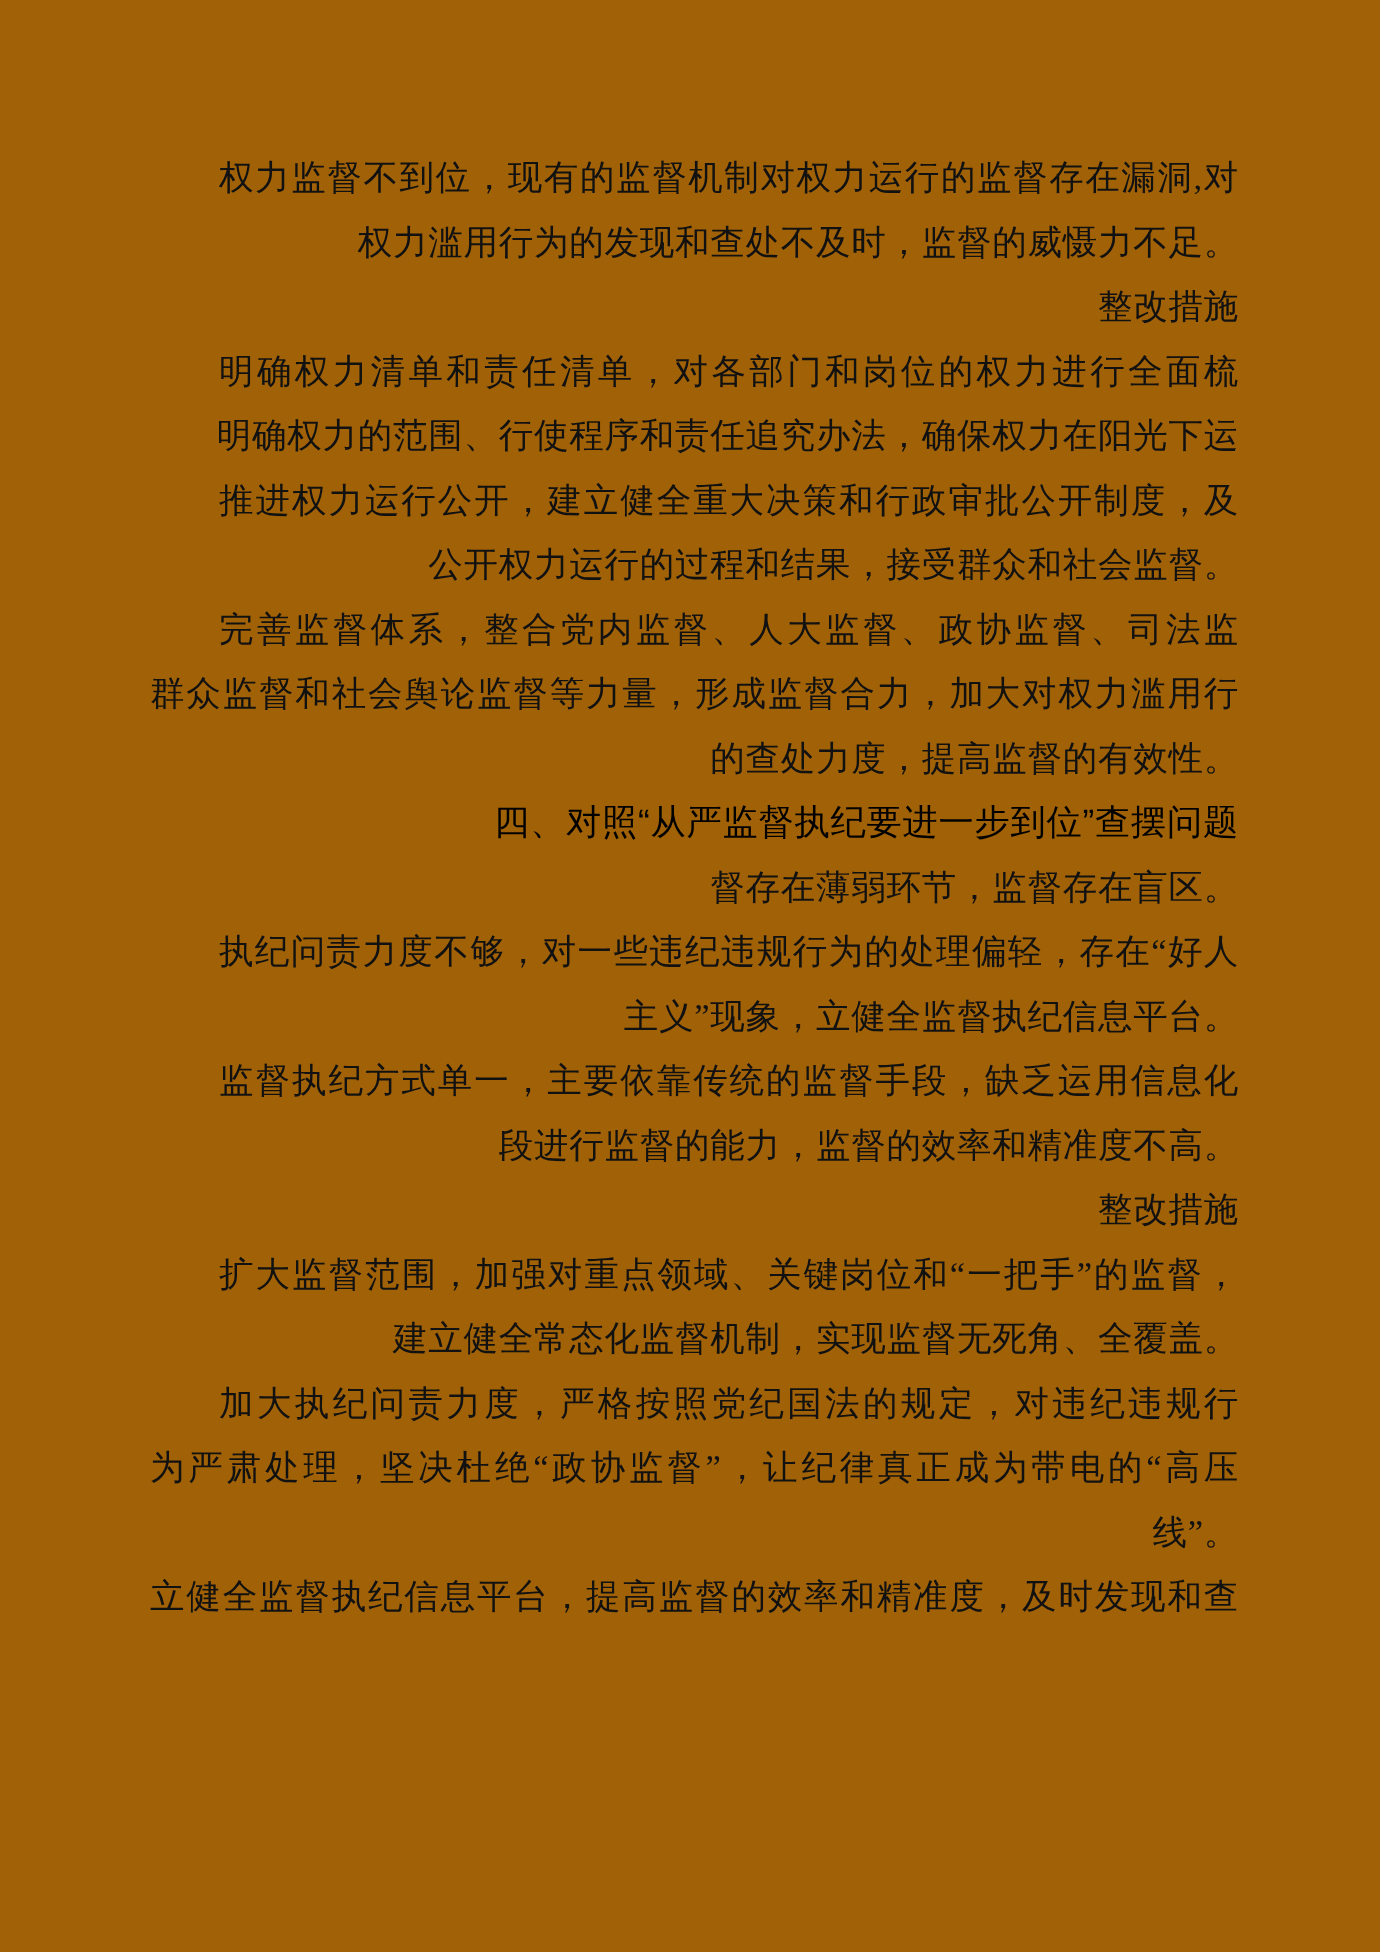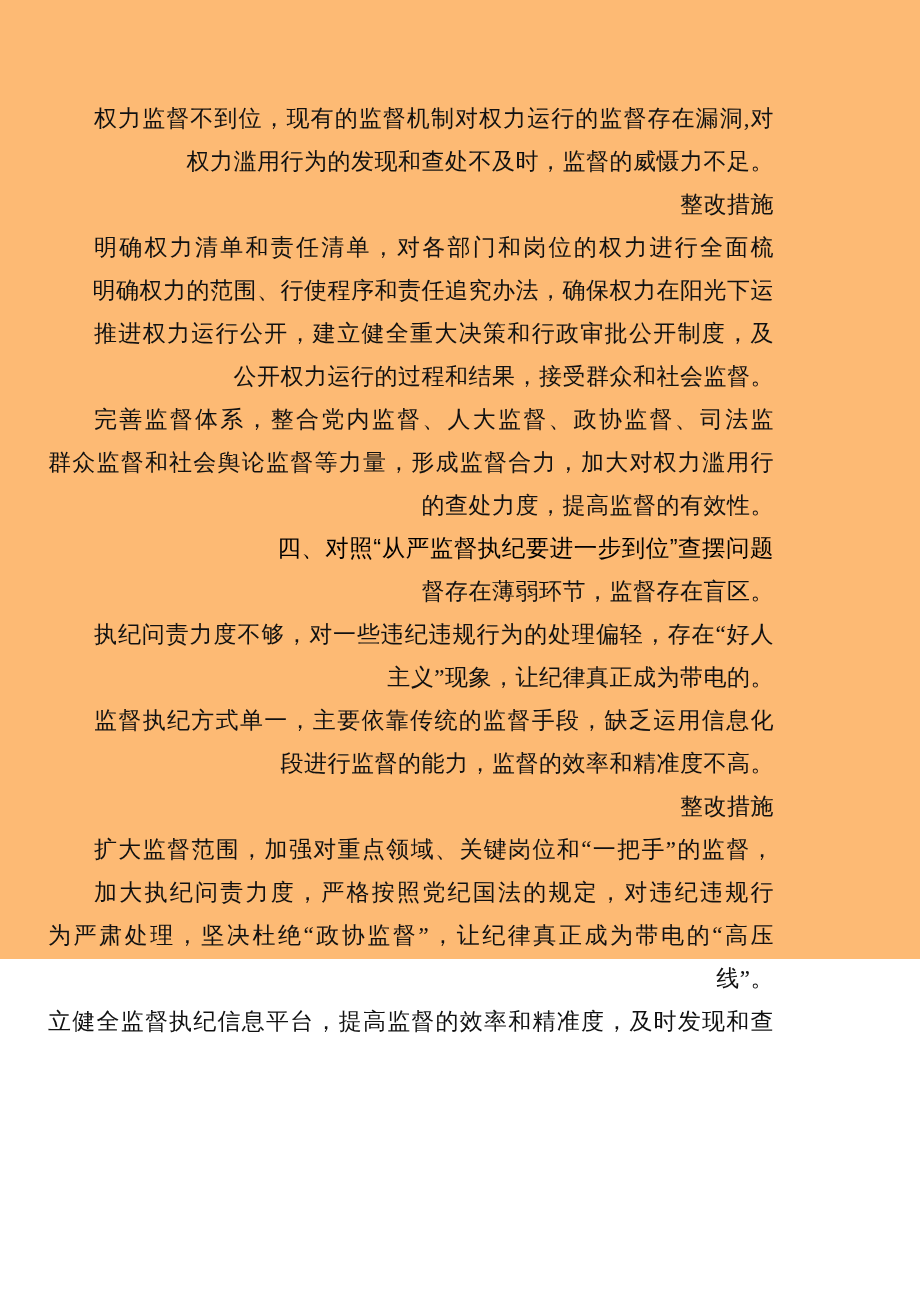--- a/index.html
+++ b/index.html
@@ -1,22 +1,22 @@
 <!DOCTYPE html>
 <html><head>
 <meta charset="utf-8">
 <style>
   html, body { margin: 0; padding: 0; background: #ffffff; }
   body { width: 920px; height: 1301px; overflow: hidden; }
   .page {
     box-sizing: border-box;
     width: 920px;
-    height: 959px;
-    padding: 97px 80px 0 48px;
-    background: #fdba74;
+    height: 1301px;
+    padding: 97px 80px 0 100px;
+    background: #a16207;
     font-family: "Liberation Serif", "DejaVu Serif", serif;
     color: #111111;
   }
   .doc-body { width: 726px; }
   .line {
     font-size: 23px;
     line-height: 43px;
     height: 43px;
     letter-spacing: 0.5px;
     text-align: right;
@@ -46,23 +46,24 @@
       <div class="line indent just">明确权力清单和责任清单，对各部门和岗位的权力进行全面梳理，</div>
       <div class="line">明确权力的范围、行使程序和责任追究办法，确保权力在阳光下运行。</div>
       <div class="line indent just">推进权力运行公开，建立健全重大决策和行政审批公开制度，及时</div>
       <div class="line">公开权力运行的过程和结果，接受群众和社会监督。</div>
       <div class="line indent just">完善监督体系，整合党内监督、人大监督、政协监督、司法监督、</div>
       <div class="line just">群众监督和社会舆论监督等力量，形成监督合力，加大对权力滥用行为</div>
       <div class="line">的查处力度，提高监督的有效性。</div>
       <div class="line indent heading">四、对照“从严监督执纪要进一步到位”查摆问题</div>
       <div class="line">督存在薄弱环节，监督存在盲区。</div>
       <div class="line indent just">执纪问责力度不够，对一些违纪违规行为的处理偏轻，存在“好人</div>
-      <div class="line">主义”现象，让纪律真正成为带电的。</div>
+      <div class="line">主义”现象，立健全监督执纪信息平台。</div>
       <div class="line indent just">监督执纪方式单一，主要依靠传统的监督手段，缺乏运用信息化手</div>
       <div class="line">段进行监督的能力，监督的效率和精准度不高。</div>
       <div class="line indent">整改措施</div>
       <div class="line indent just">扩大监督范围，加强对重点领域、关键岗位和“一把手”的监督，</div>
+      <div class="line">建立健全常态化监督机制，实现监督无死角、全覆盖。</div>
       <div class="line indent just">加大执纪问责力度，严格按照党纪国法的规定，对违纪违规行</div>
       <div class="line just">为严肃处理，坚决杜绝“政协监督”，让纪律真正成为带电的“高压</div>
       <div class="line">线”。</div>
       <div class="line just">立健全监督执纪信息平台，提高监督的效率和精准度，及时发现和查处</div>
     </div>
 </div>
 
 </body></html>

